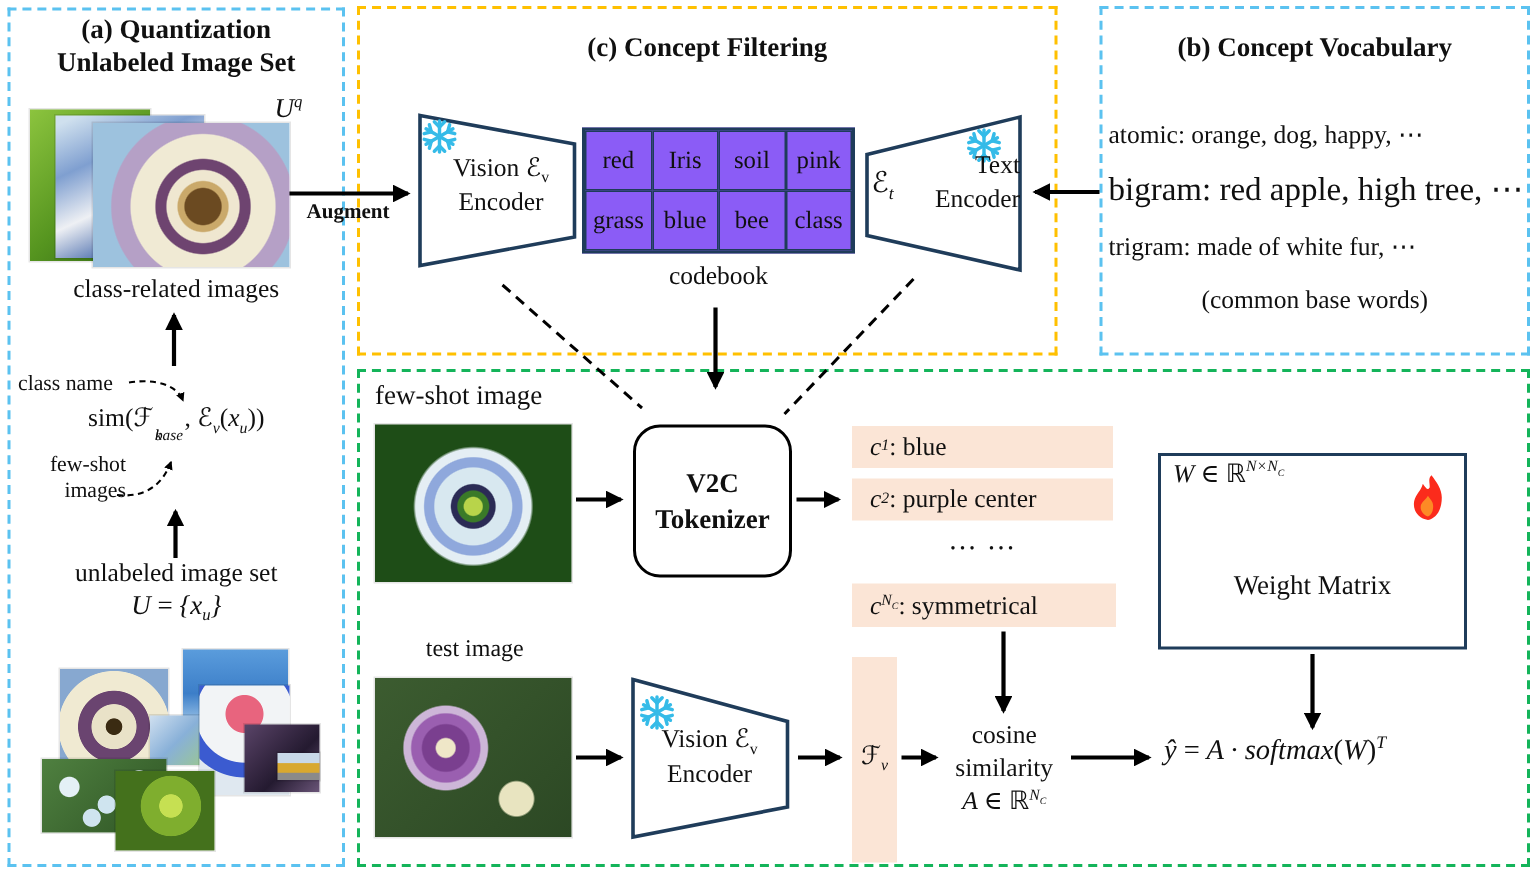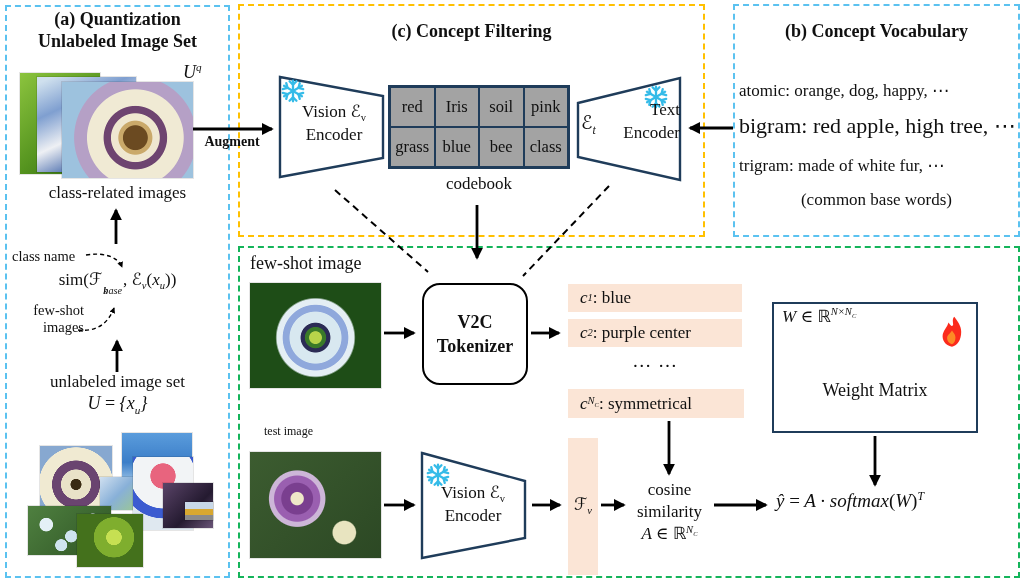--- a/index.html
+++ b/index.html
@@ -48,21 +48,21 @@
      radial-gradient(circle at 78% 28%,#e4f0f6 0 8%,rgba(0,0,0,0) 9%),
      radial-gradient(circle at 40% 80%,#cfe4ef 0 9%,rgba(0,0,0,0) 10%),
      linear-gradient(135deg,#4f8040,#2e5424)}
   .cl-bud{left:77px;top:514px;width:66px;height:53px;background:radial-gradient(circle at 56% 44%,#c6e052 0 16%,#7fae2e 17% 42%,#44711c 43% 100%)}
   
   .pc-title{left:238px;top:21px;width:467px;font-size:18px}
   .pc-aug{left:196px;top:134px;width:72px;font-size:14px;text-align:center}
   .pc-venc{left:284px;top:101px;width:100px;font-size:17px;text-align:center;line-height:1.35}
   .cbk{left:388px;top:85px;width:182px;height:84px;position:absolute;z-index:3;display:grid;
        grid-template-columns:repeat(4,1fr);grid-template-rows:repeat(2,1fr);
-       border:2.4px solid #1F3C5A;background:#a3a3a3}
+       border:2.4px solid #1F3C5A;background:#8b5cf6}
   .cbk div{border:1.2px solid #1F3C5A;display:flex;align-items:center;justify-content:center;font-size:16.5px}
   .pc-cbl{left:388px;top:174px;width:182px;font-size:17px}
   .pc-et{left:581px;top:111px;font-size:19px}
   .pc-tenc{left:600px;top:99px;width:80px;font-size:17px;text-align:right;line-height:1.35}
   
   .pb-title{left:733px;top:21px;width:287px;font-size:18px}
   .pb-l0{left:739px;top:80px;font-size:17px}
   .pb-l1{left:739px;top:113px;font-size:22px}
   .pb-l2{left:739px;top:155px;font-size:17px}
   .pb-l3{left:733px;top:190px;width:287px;font-size:17px}
@@ -75,21 +75,21 @@
        border-radius:18px;display:flex;flex-direction:column;align-items:center;justify-content:center;gap:3px;font-size:18px}
   .chip{position:absolute;z-index:3;background:#FBE5D6;display:flex;align-items:center;padding-left:12px;font-size:17px}
   .ch1{left:568px;top:284px;width:174px;height:28px}
   .ch2{left:568px;top:319px;width:174px;height:28px}
   .chdots{left:568px;top:350px;width:174px;font-size:19px;text-align:center;letter-spacing:1px}
   .chn{left:568px;top:389px;width:176px;height:29px}
   .wbox{left:772px;top:302px;width:206px;height:131px;position:absolute;z-index:3;border:2.5px solid #1F3C5A}
   .pd-wf{left:782px;top:306px;font-size:17px}
   .pd-wl1{left:772px;top:347px;width:206px;font-size:18px}
   .pd-wl2{left:772px;top:380px;width:206px;font-size:18px}
-  .pd-til{left:264px;top:424px;width:131px;font-size:12px;text-align:left}
+  .pd-til{left:251px;top:424px;width:131px;font-size:16px;text-align:center}
   .ph-test{left:250px;top:452px;width:131px;height:106px;background:
      radial-gradient(circle at 72% 76%,#e8e4c0 0 9%,rgba(0,0,0,0) 10%),
      radial-gradient(circle at 36% 44%,#efe7c8 0 6%,#7a3f8f 7% 15%,#9a5fb0 16% 22%,#cdb6d8 23% 27%,rgba(0,0,0,0) 28%),
      linear-gradient(135deg,#3c5c30,#2c4824)}
   .pd-venc{left:424px;top:482px;width:98px;font-size:17px;text-align:center;line-height:1.35}
   .fvbar{left:568px;top:438px;width:30px;height:137px;position:absolute;z-index:3;background:#FBE5D6}
   .pd-fv{left:564px;top:494px;width:38px;font-size:17px;text-align:center}
   .pd-cos{left:606px;top:479px;width:127px;font-size:17px;text-align:center;line-height:1.3;white-space:normal}
   .pd-out{left:776px;top:490px;font-size:19px}
 </style>

